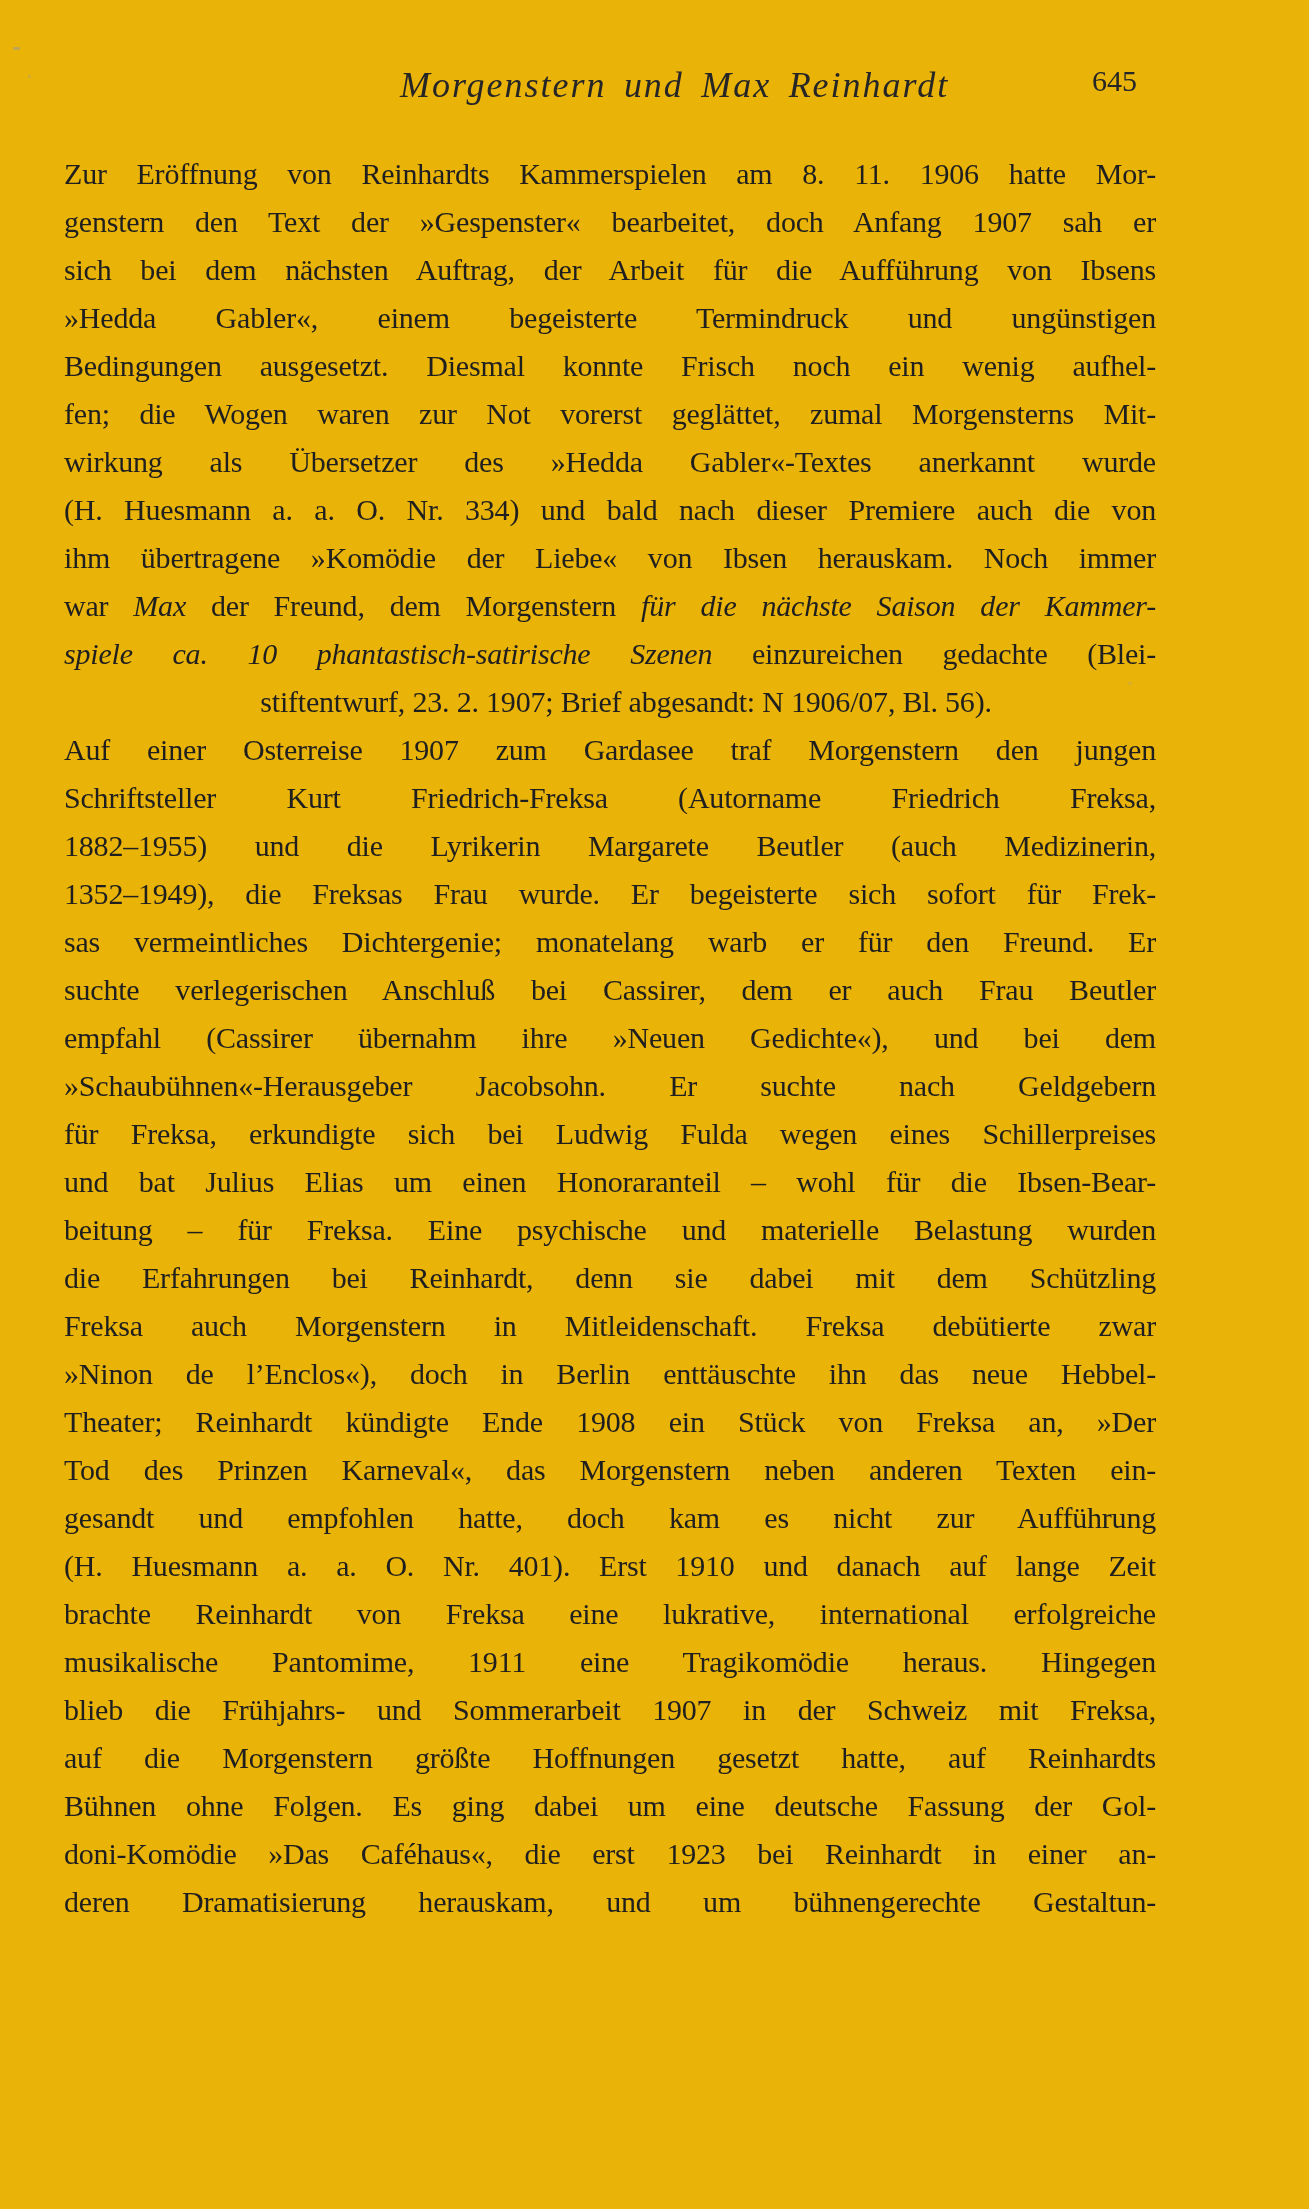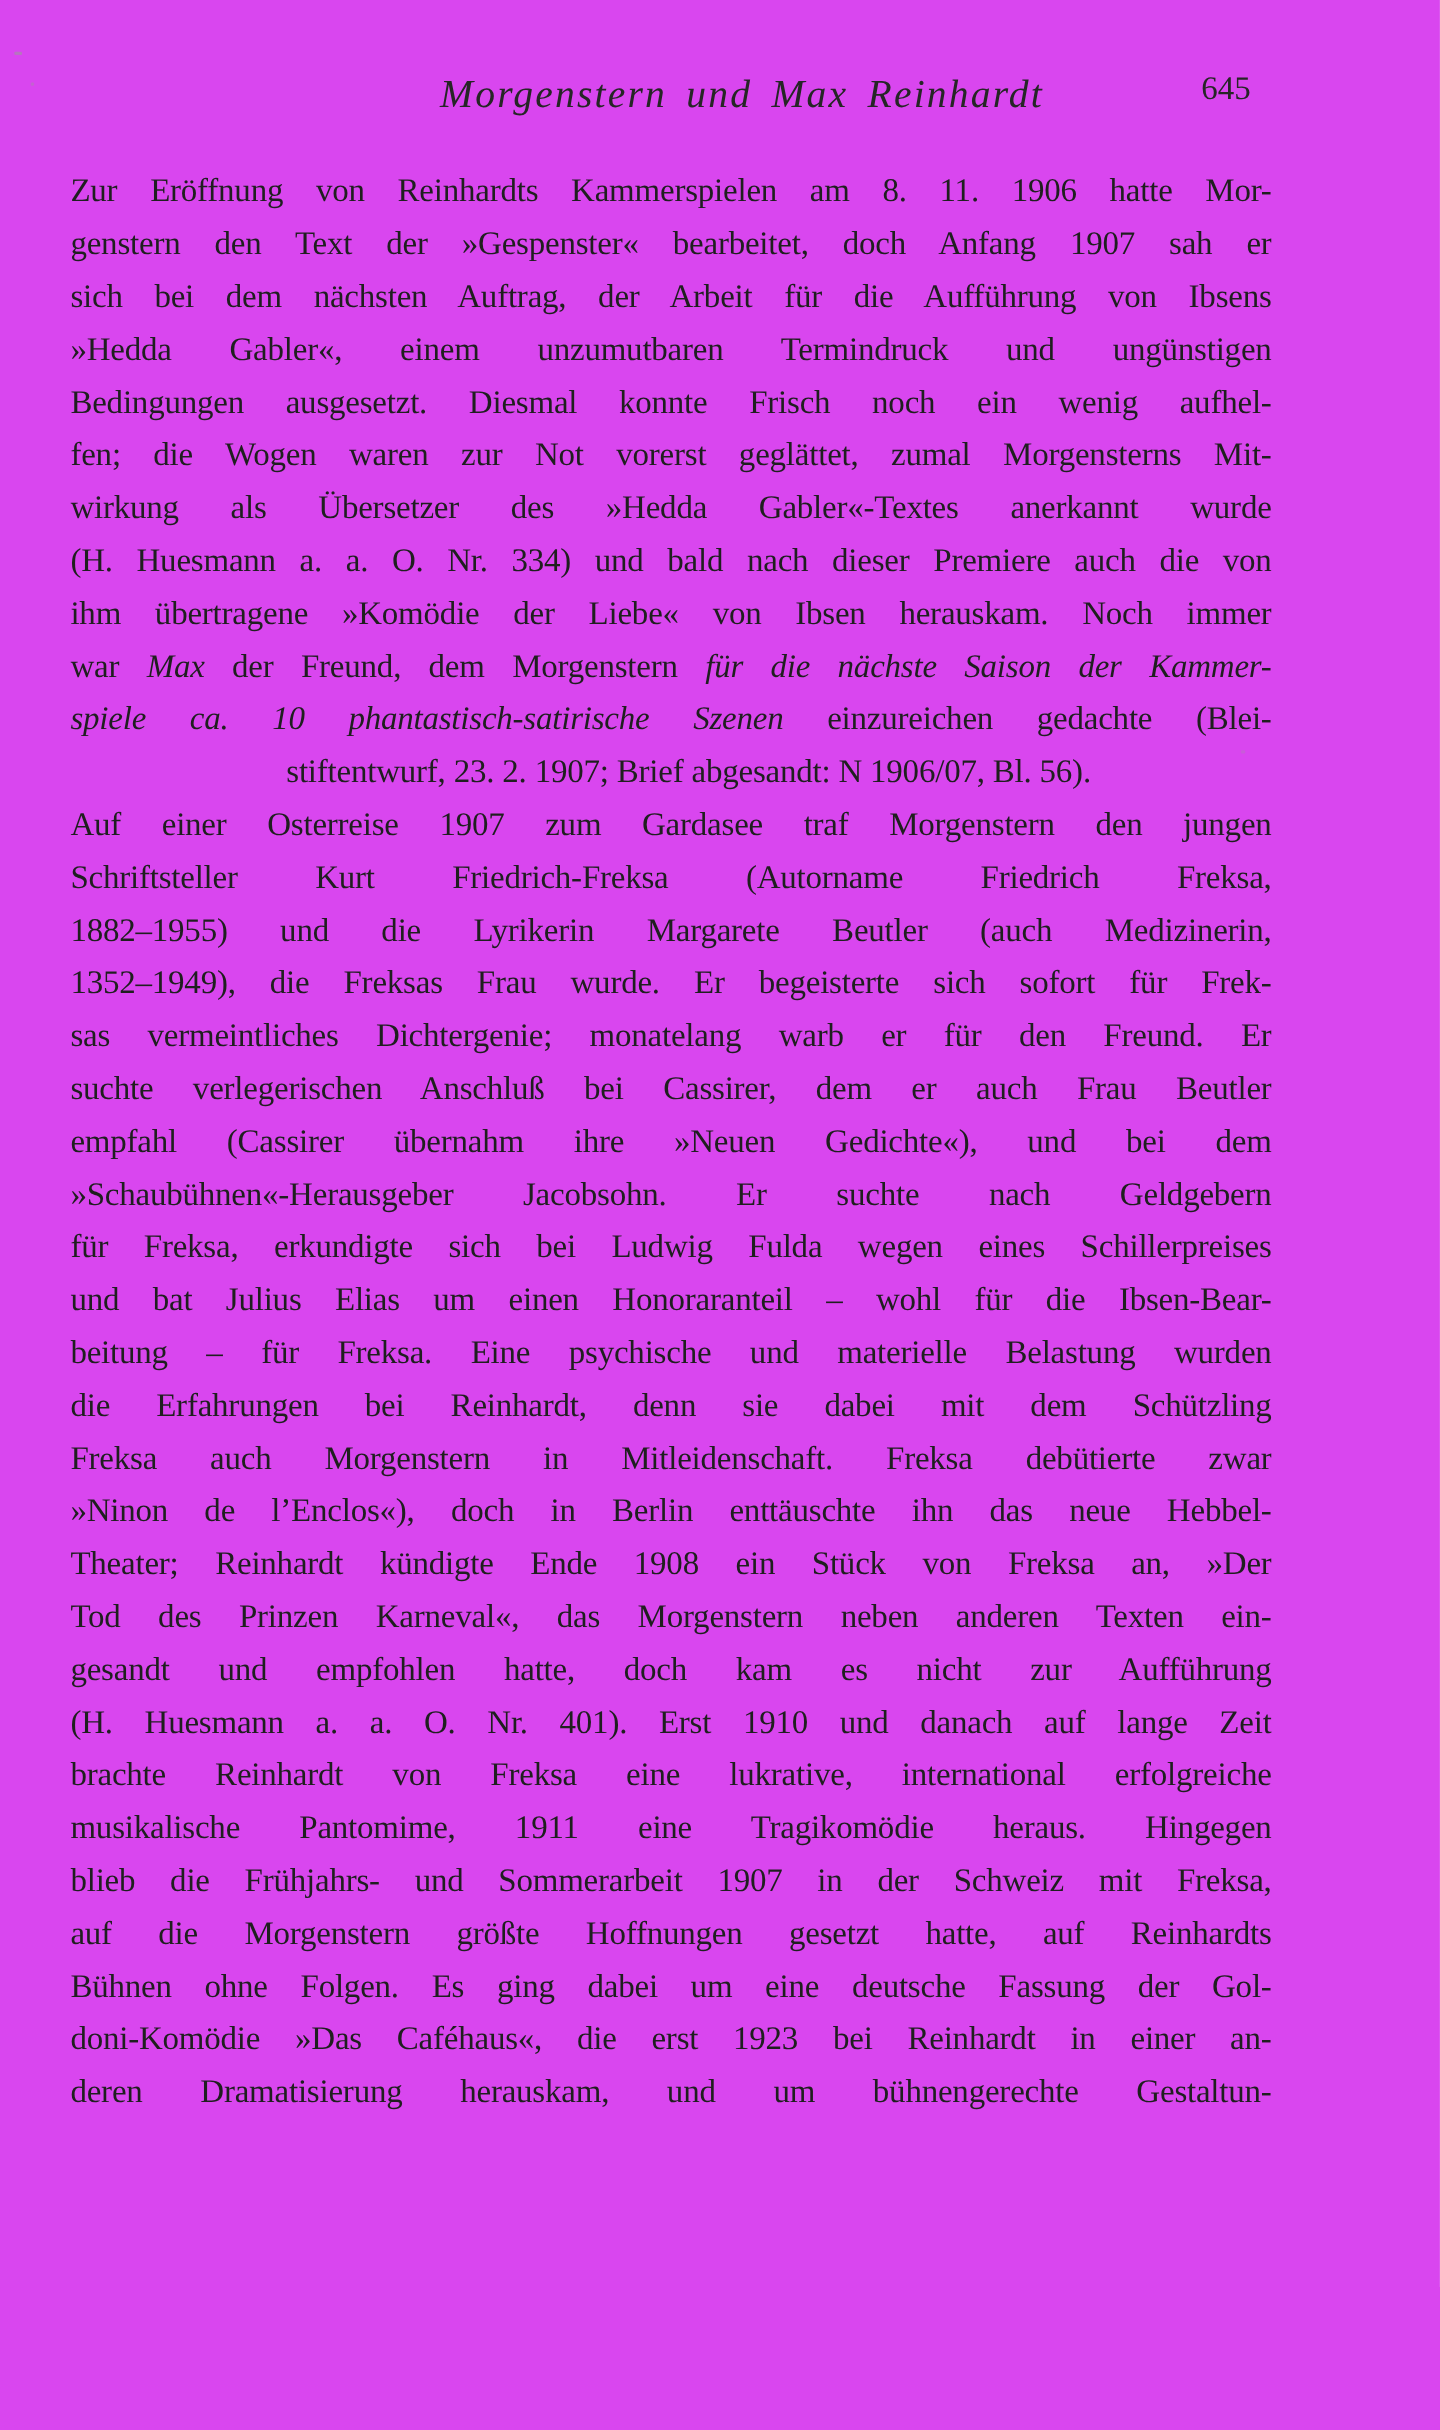--- a/index.html
+++ b/index.html
@@ -4,21 +4,21 @@
 <style>
   html, body {
     margin: 0;
     padding: 0;
     background: #fbfbf9;
   }
   .page {
     position: relative;
     width: 1309px;
     height: 2209px;
-    background: #d946ef;
+    background: #eab308;
     color: #1f1f1f;
     font-family: "Liberation Serif", "DejaVu Serif", serif;
     overflow: hidden;
   }
   
   .running-head {
     position: absolute;
     top: 64px;
     left: 0;
     right: 0;
@@ -94,21 +94,21 @@
   <div class="running-head">
     <span class="head-title">Morgenstern und Max Reinhardt</span>
     <span class="head-page">645</span>
   </div>
 
   <div class="text-block">
       <div class="paragraph">
         <div class="line"><span>Zur Eröffnung von Reinhardts Kammerspielen am 8. 11. 1906 hatte Mor-</span></div>
         <div class="line"><span>genstern den Text der »Gespenster« bearbeitet, doch Anfang 1907 sah er</span></div>
         <div class="line"><span>sich bei dem nächsten Auftrag, der Arbeit für die Aufführung von Ibsens</span></div>
-        <div class="line"><span>»Hedda Gabler«, einem unzumutbaren Termindruck und ungünstigen</span></div>
+        <div class="line"><span>»Hedda Gabler«, einem begeisterte Termindruck und ungünstigen</span></div>
         <div class="line"><span>Bedingungen ausgesetzt. Diesmal konnte Frisch noch ein wenig aufhel-</span></div>
         <div class="line"><span>fen; die Wogen waren zur Not vorerst geglättet, zumal Morgensterns Mit-</span></div>
         <div class="line"><span>wirkung als Übersetzer des »Hedda Gabler«-Textes anerkannt wurde</span></div>
         <div class="line"><span>(H. Huesmann a. a. O. Nr. 334) und bald nach dieser Premiere auch die von</span></div>
         <div class="line"><span>ihm übertragene »Komödie der Liebe« von Ibsen herauskam. Noch immer</span></div>
         <div class="line"><span>war </span><span class="it">Max</span><span> der Freund, dem Morgenstern </span><span class="it">für die nächste Saison der Kammer-</span></div>
         <div class="line"><span class="it">spiele ca. 10 phantastisch-satirische Szenen</span><span> einzureichen gedachte (Blei-</span></div>
         <div class="line last"><span>stiftentwurf, 23. 2. 1907; Brief abgesandt: N 1906/07, Bl. 56).</span></div>
       </div>
       <div class="paragraph">

